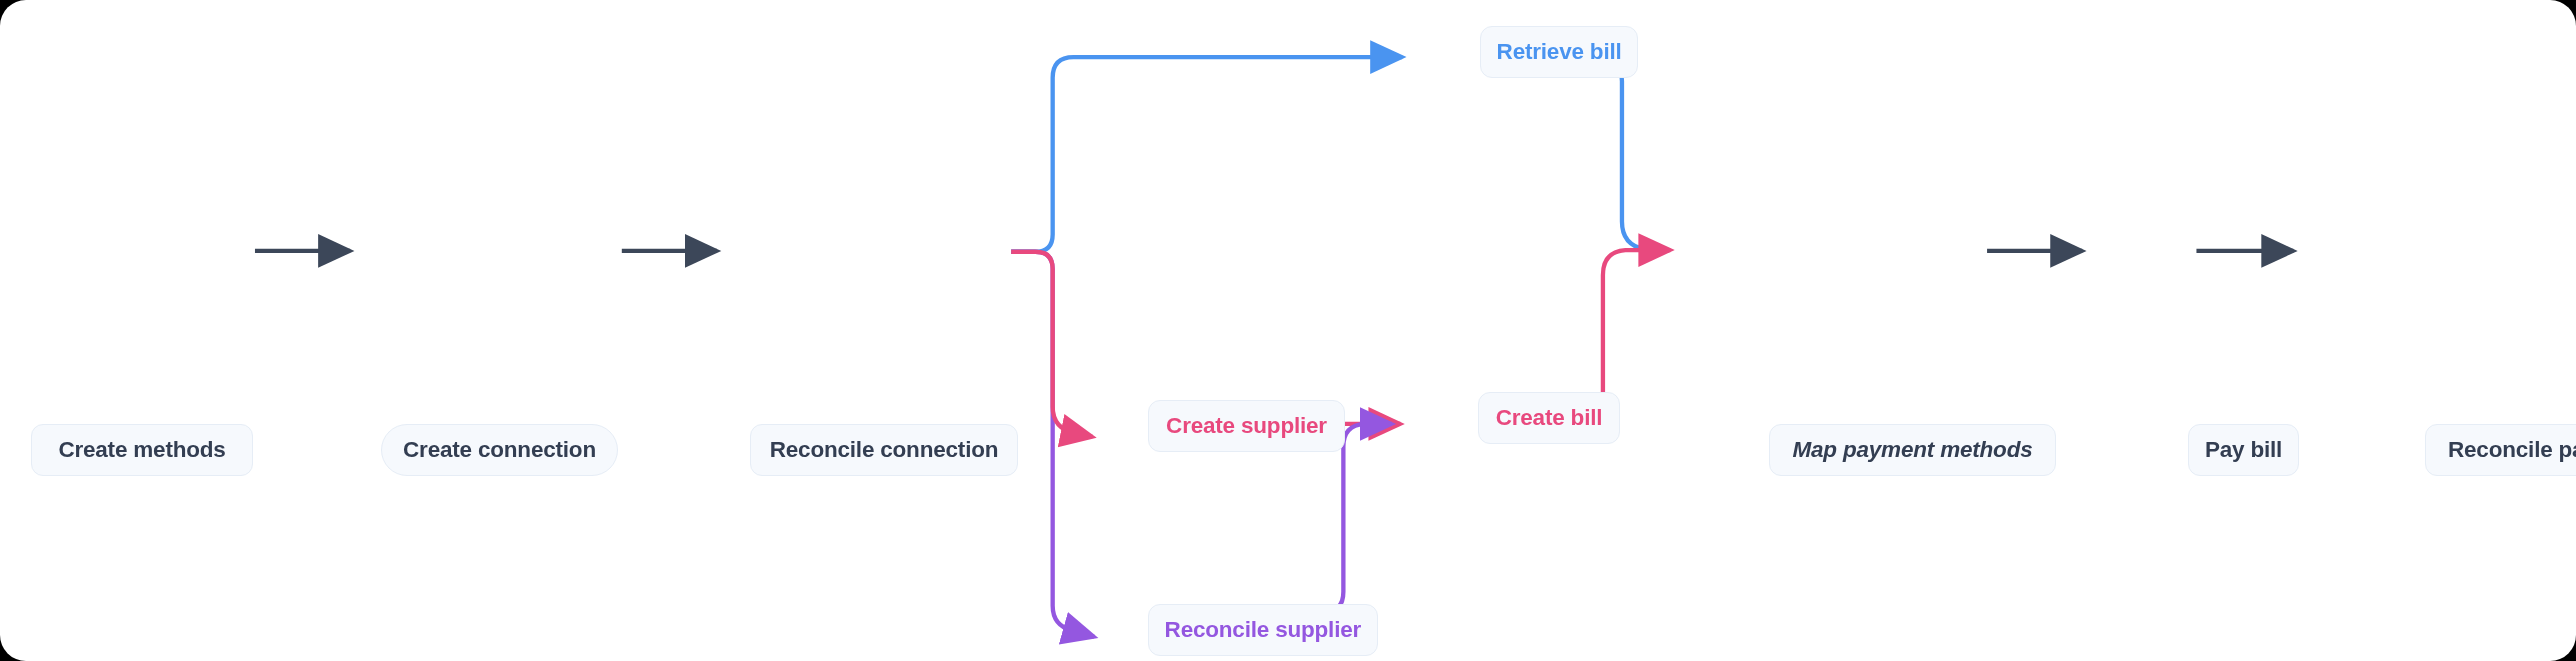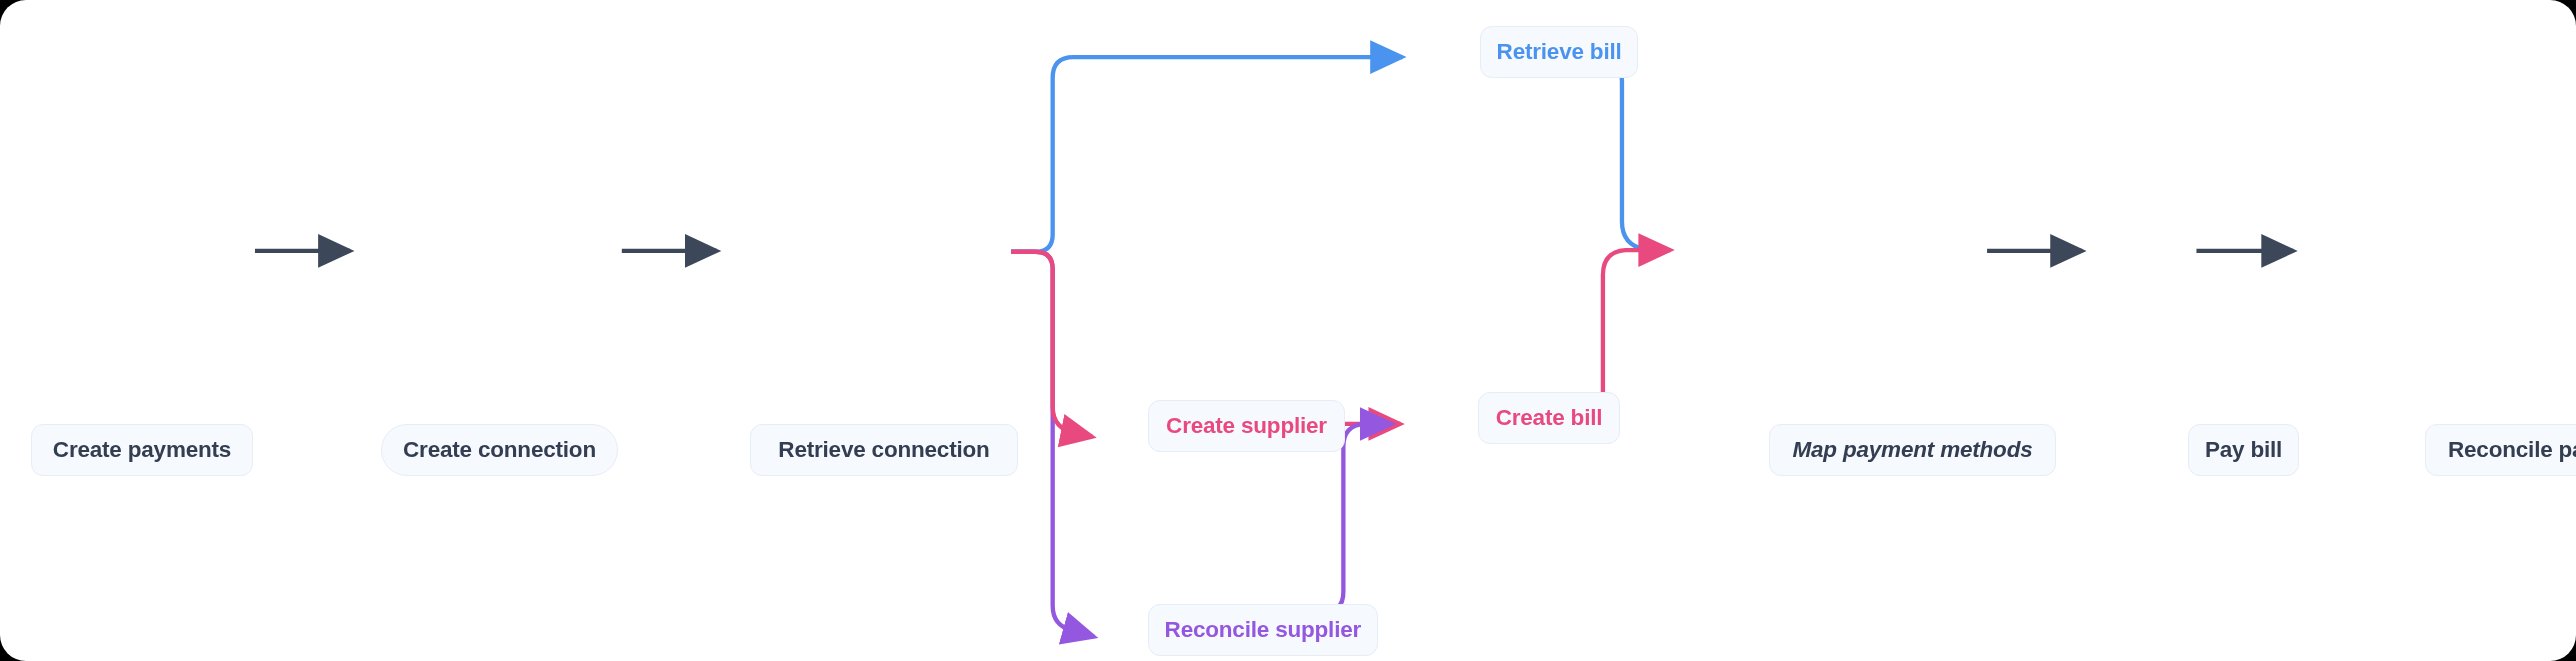--- a/index.html
+++ b/index.html
@@ -76,29 +76,29 @@
 
       <path d="M1788,490 L1824,490 Q1852,490 1852,464 L1852,318 Q1852,291 1878,289 L1930,289" stroke="#e8497e" marker-end="url(#ah-pink)"></path>
 
       <path d="M2296,290 L2406,290" stroke="#3c4759" marker-end="url(#ah-dark)"></path>
 
       <path d="M2538,290 L2650,290" stroke="#3c4759" marker-end="url(#ah-dark)"></path>
     </g>
   </svg>
 
   <div class="node n-dark" style="left:31px;top:424px;min-width:222px;">
-      <span>Create payments</span>
+      <span>Create methods</span>
     </div>
 
   <div class="node n-dark" style="left:381px;top:424px;min-width:237px;border-radius:26px;">
       <span>Create connection</span>
     </div>
 
   <div class="node n-dark" style="left:750px;top:424px;min-width:268px;">
-      <span>Retrieve connection</span>
+      <span>Reconcile connection</span>
     </div>
 
   <div class="node n-pink" style="left:1148px;top:400px;min-width:197px;">
       <span>Create supplier</span>
     </div>
 
   <div class="node n-blue" style="left:1480px;top:26px;min-width:154px;">
       <span>Retrieve bill</span>
     </div>
 

